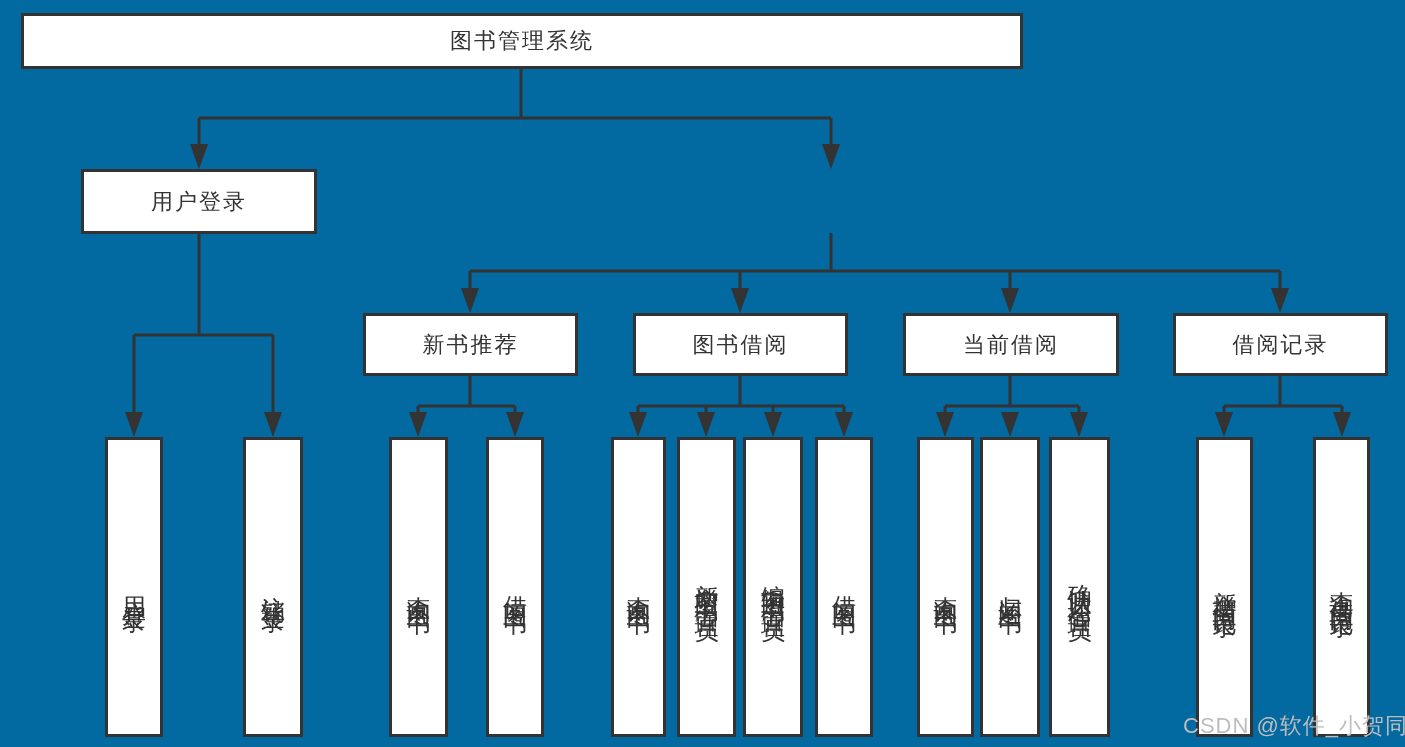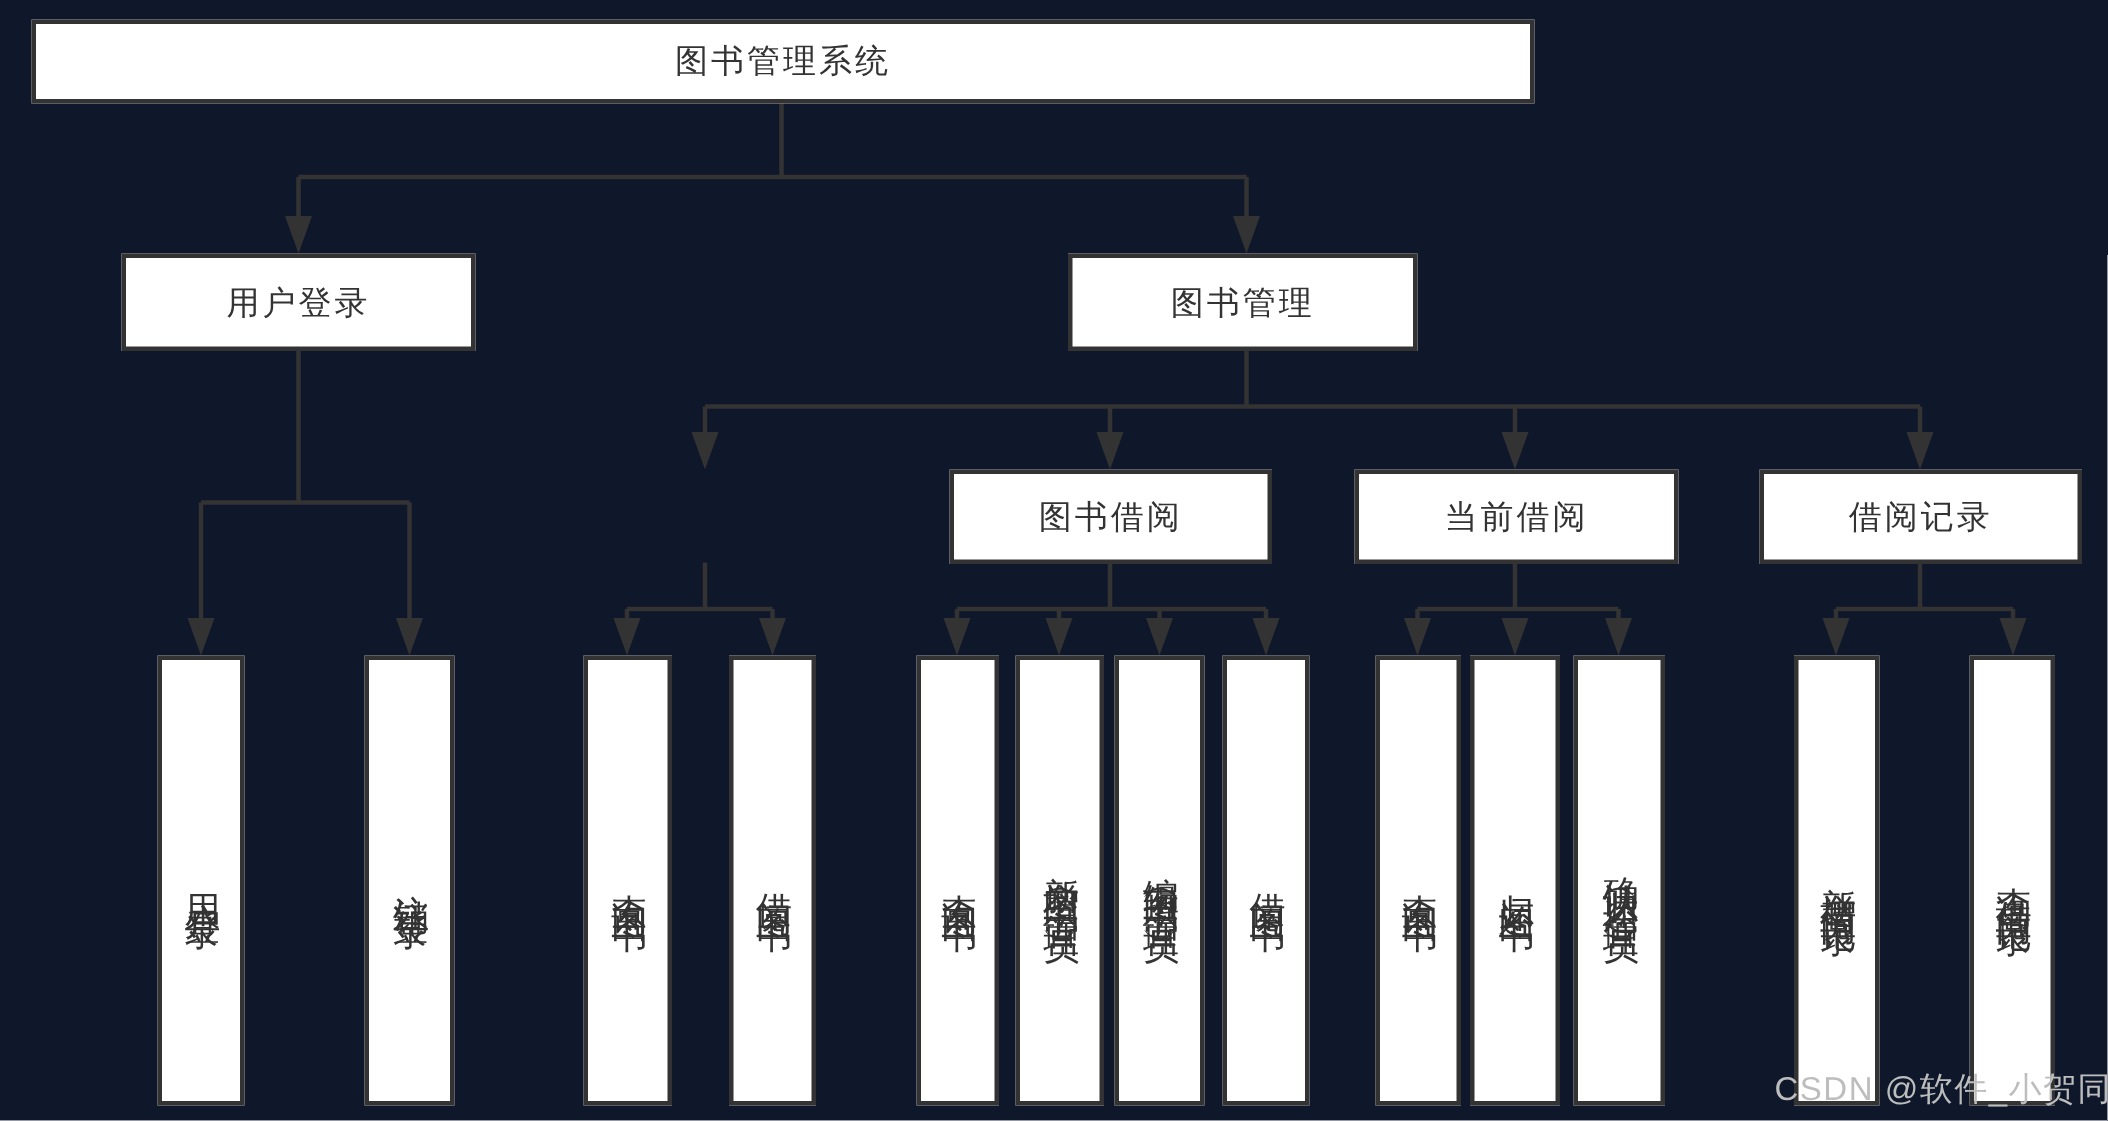--- a/index.html
+++ b/index.html
@@ -5,21 +5,21 @@
   html, body {
     margin: 0;
     padding: 0;
     background: #ffffff;
     font-family: "Liberation Sans", "DejaVu Sans", sans-serif;
   }
   #stage {
     position: relative;
     width: 1405px;
     height: 747px;
-    background: #0f172a;
+    background: #0369a1;
     overflow: hidden;
   }
   #connectors {
     position: absolute;
     left: 0; top: 0;
     width: 1405px;
     height: 747px;
   }
   .box {
     position: absolute;
@@ -117,22 +117,22 @@
       <polygon points="1010,437 1001,412 1019,412"></polygon>
       <polygon points="1079,437 1070,412 1088,412"></polygon>
       <polygon points="1224,437 1215,412 1233,412"></polygon>
       <polygon points="1342,437 1333,412 1351,412"></polygon>
     </g>
   </svg>
 
   <div class="box h-box root-box">图书管理系统</div>
 
   <div class="box h-box lv2-a">用户登录</div>
-  <div class="box h-box lv2-b">图书管理</div>
 
+  <div class="box h-box lv3-a">新书推荐</div>
   <div class="box h-box lv3-c">当前借阅</div>
   <div class="box h-box lv3-b">图书借阅</div>
   <div class="box h-box lv3-d">借阅记录</div>
 
   <div class="box v-box leaf leaf-1a">用户登录</div>
   <div class="box v-box leaf leaf-1b">注销登录</div>
 
   <div class="box v-box leaf leaf-2a">查询图书</div>
   <div class="box v-box leaf leaf-2b">借阅图书</div>
 

